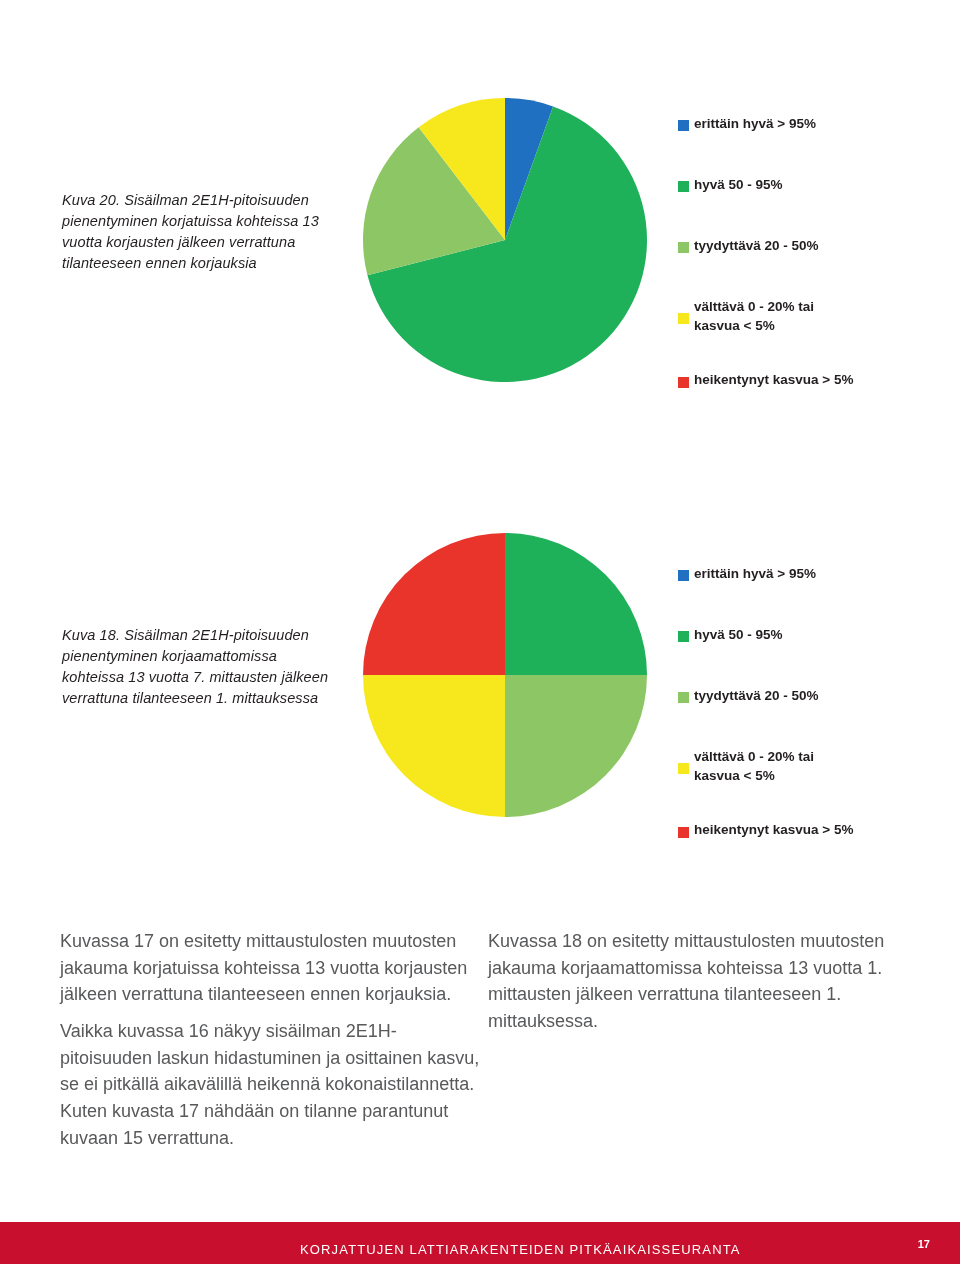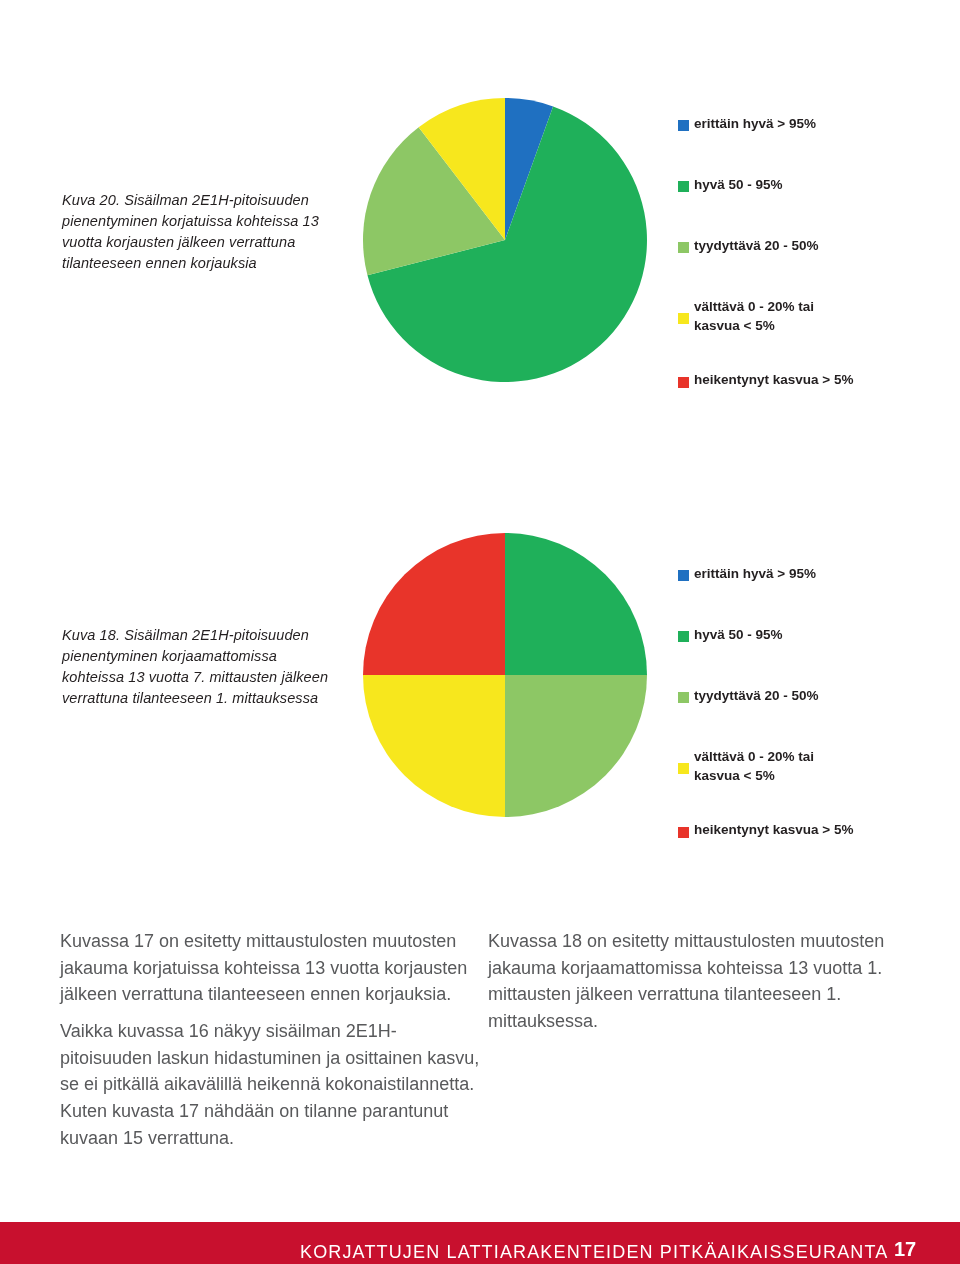--- a/index.html
+++ b/index.html
@@ -99,33 +99,33 @@
     top: 1222px;
     width: 960px;
     height: 42px;
     background: #c8102e;
   }
   #footer-title {
     position: absolute;
     left: 300px;
     top: 1242px;
     font-family: "Liberation Sans", sans-serif;
-    font-size: 18px;
+    font-size: 13px;
     letter-spacing: 1.15px;
     color: #ffffff;
     text-transform: uppercase;
   }
   #footer-page {
     position: absolute;
     left: 880px;
     top: 1238px;
     width: 50px;
-    text-align: center;
-    font-family: "Liberation Sans", sans-serif;
-    font-size: 20px;
+    text-align: right;
+    font-family: "Liberation Sans", sans-serif;
+    font-size: 11px;
     font-weight: bold;
     color: #ffffff;
   }
 </style>
 </head>
 <body>
 
 <div class="page">
 
   <div class="figure-block" id="figure-17">

